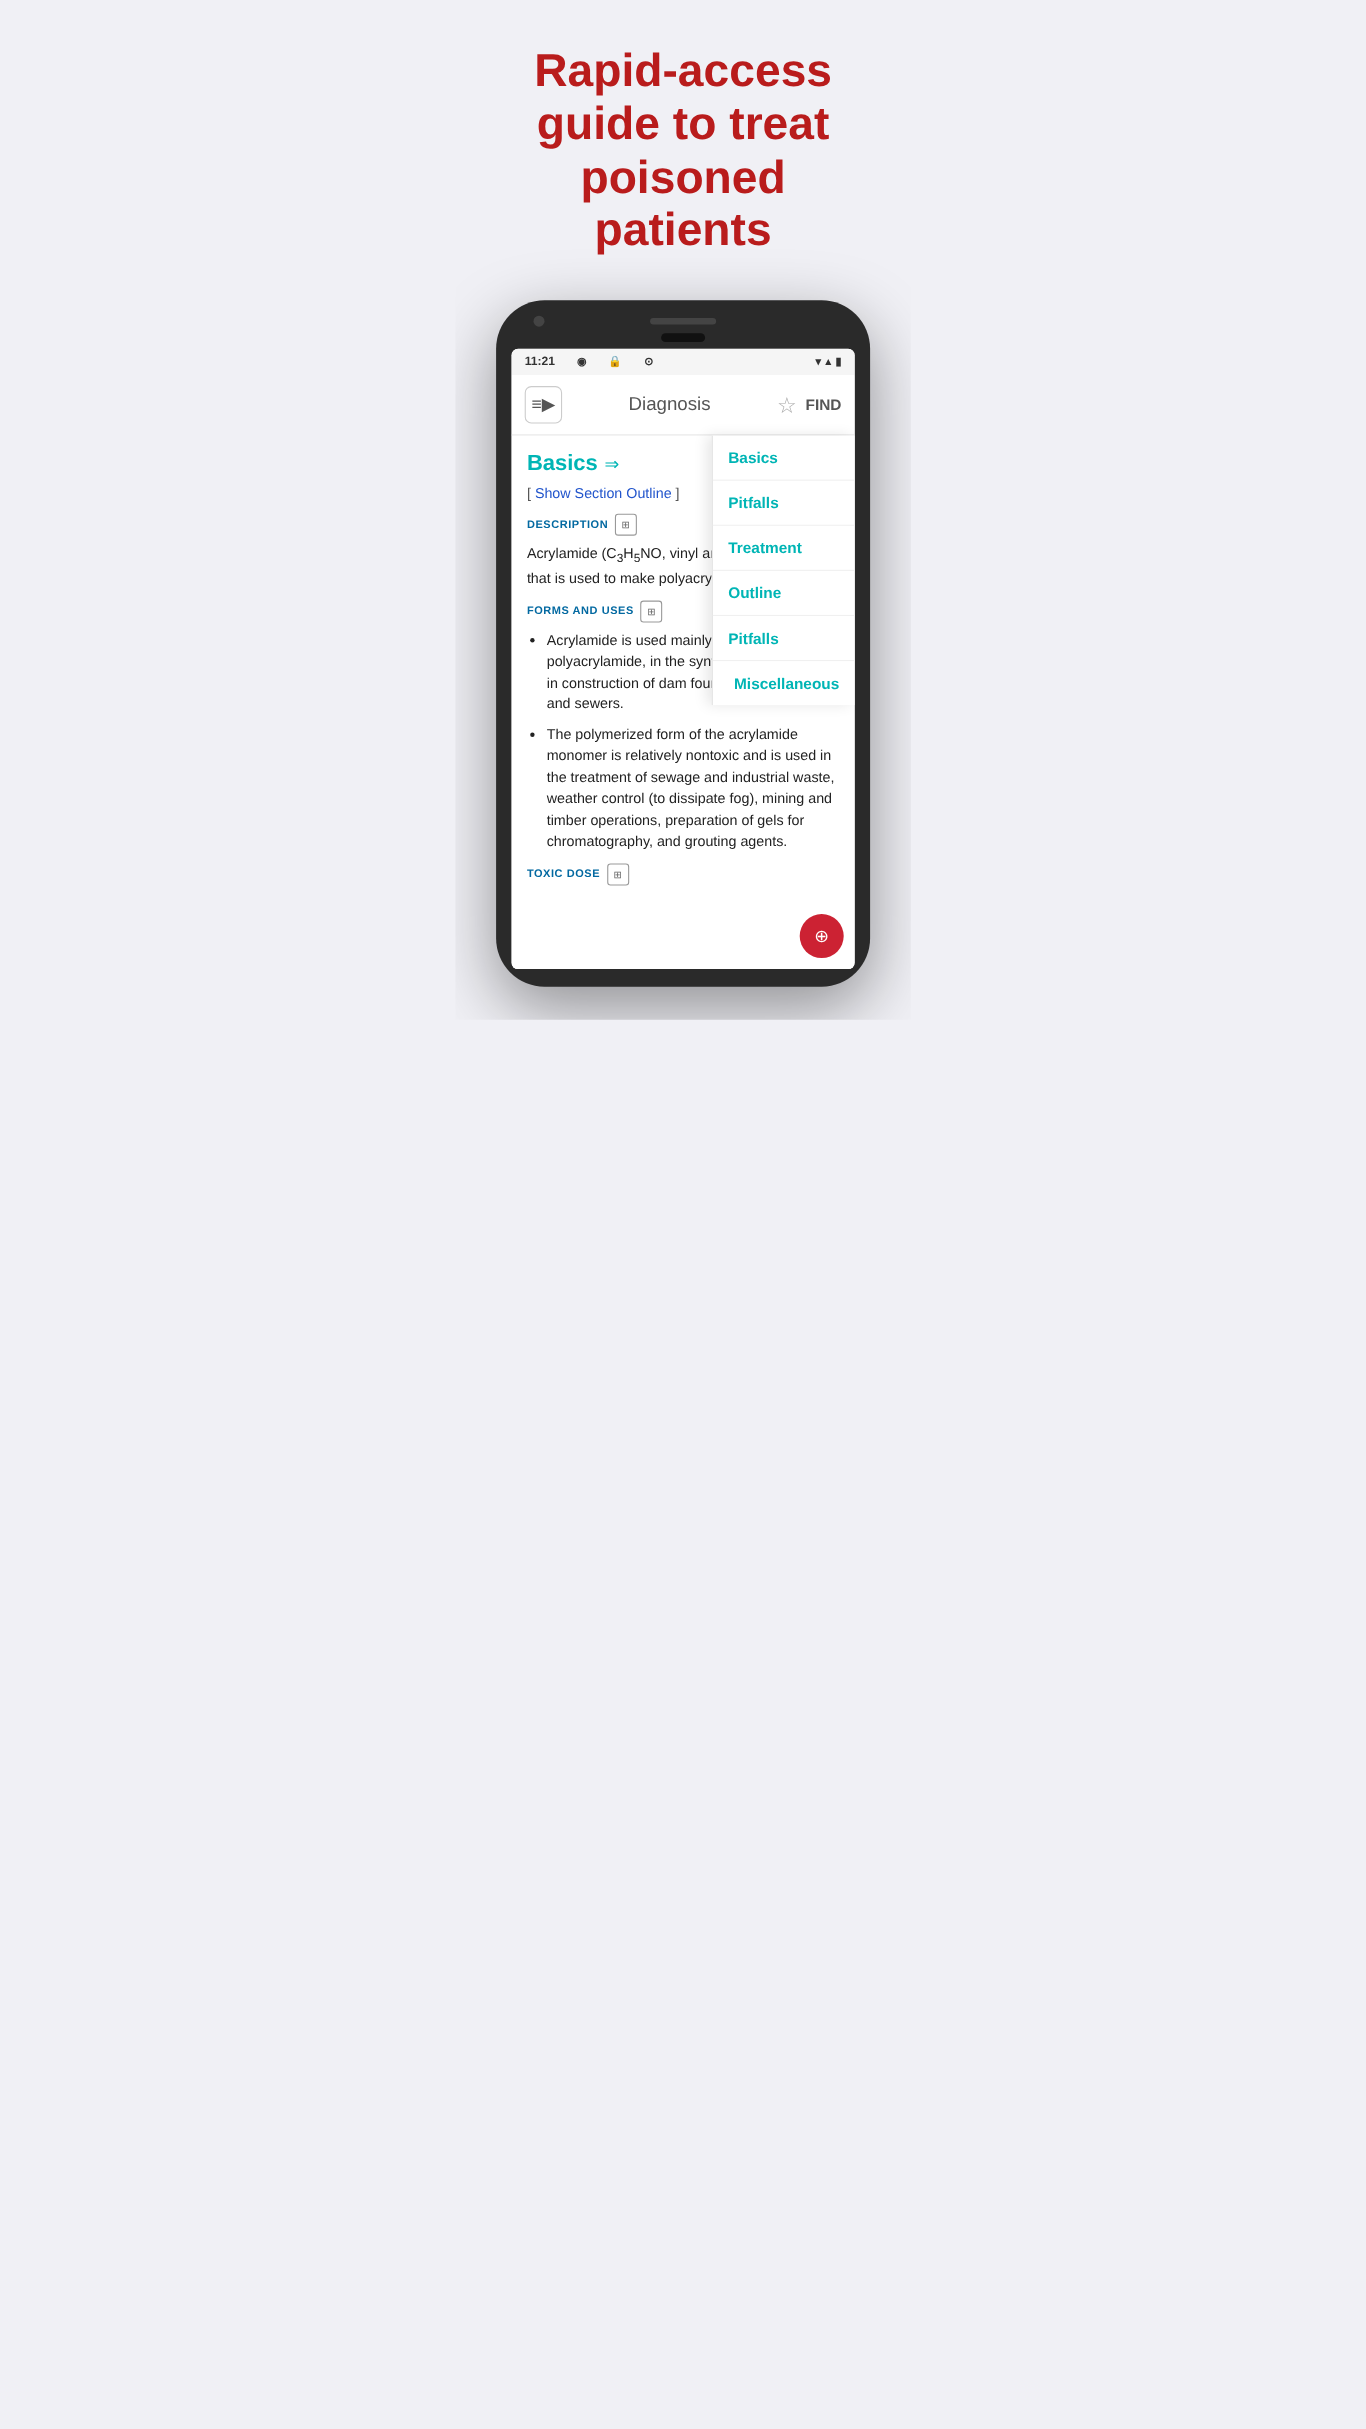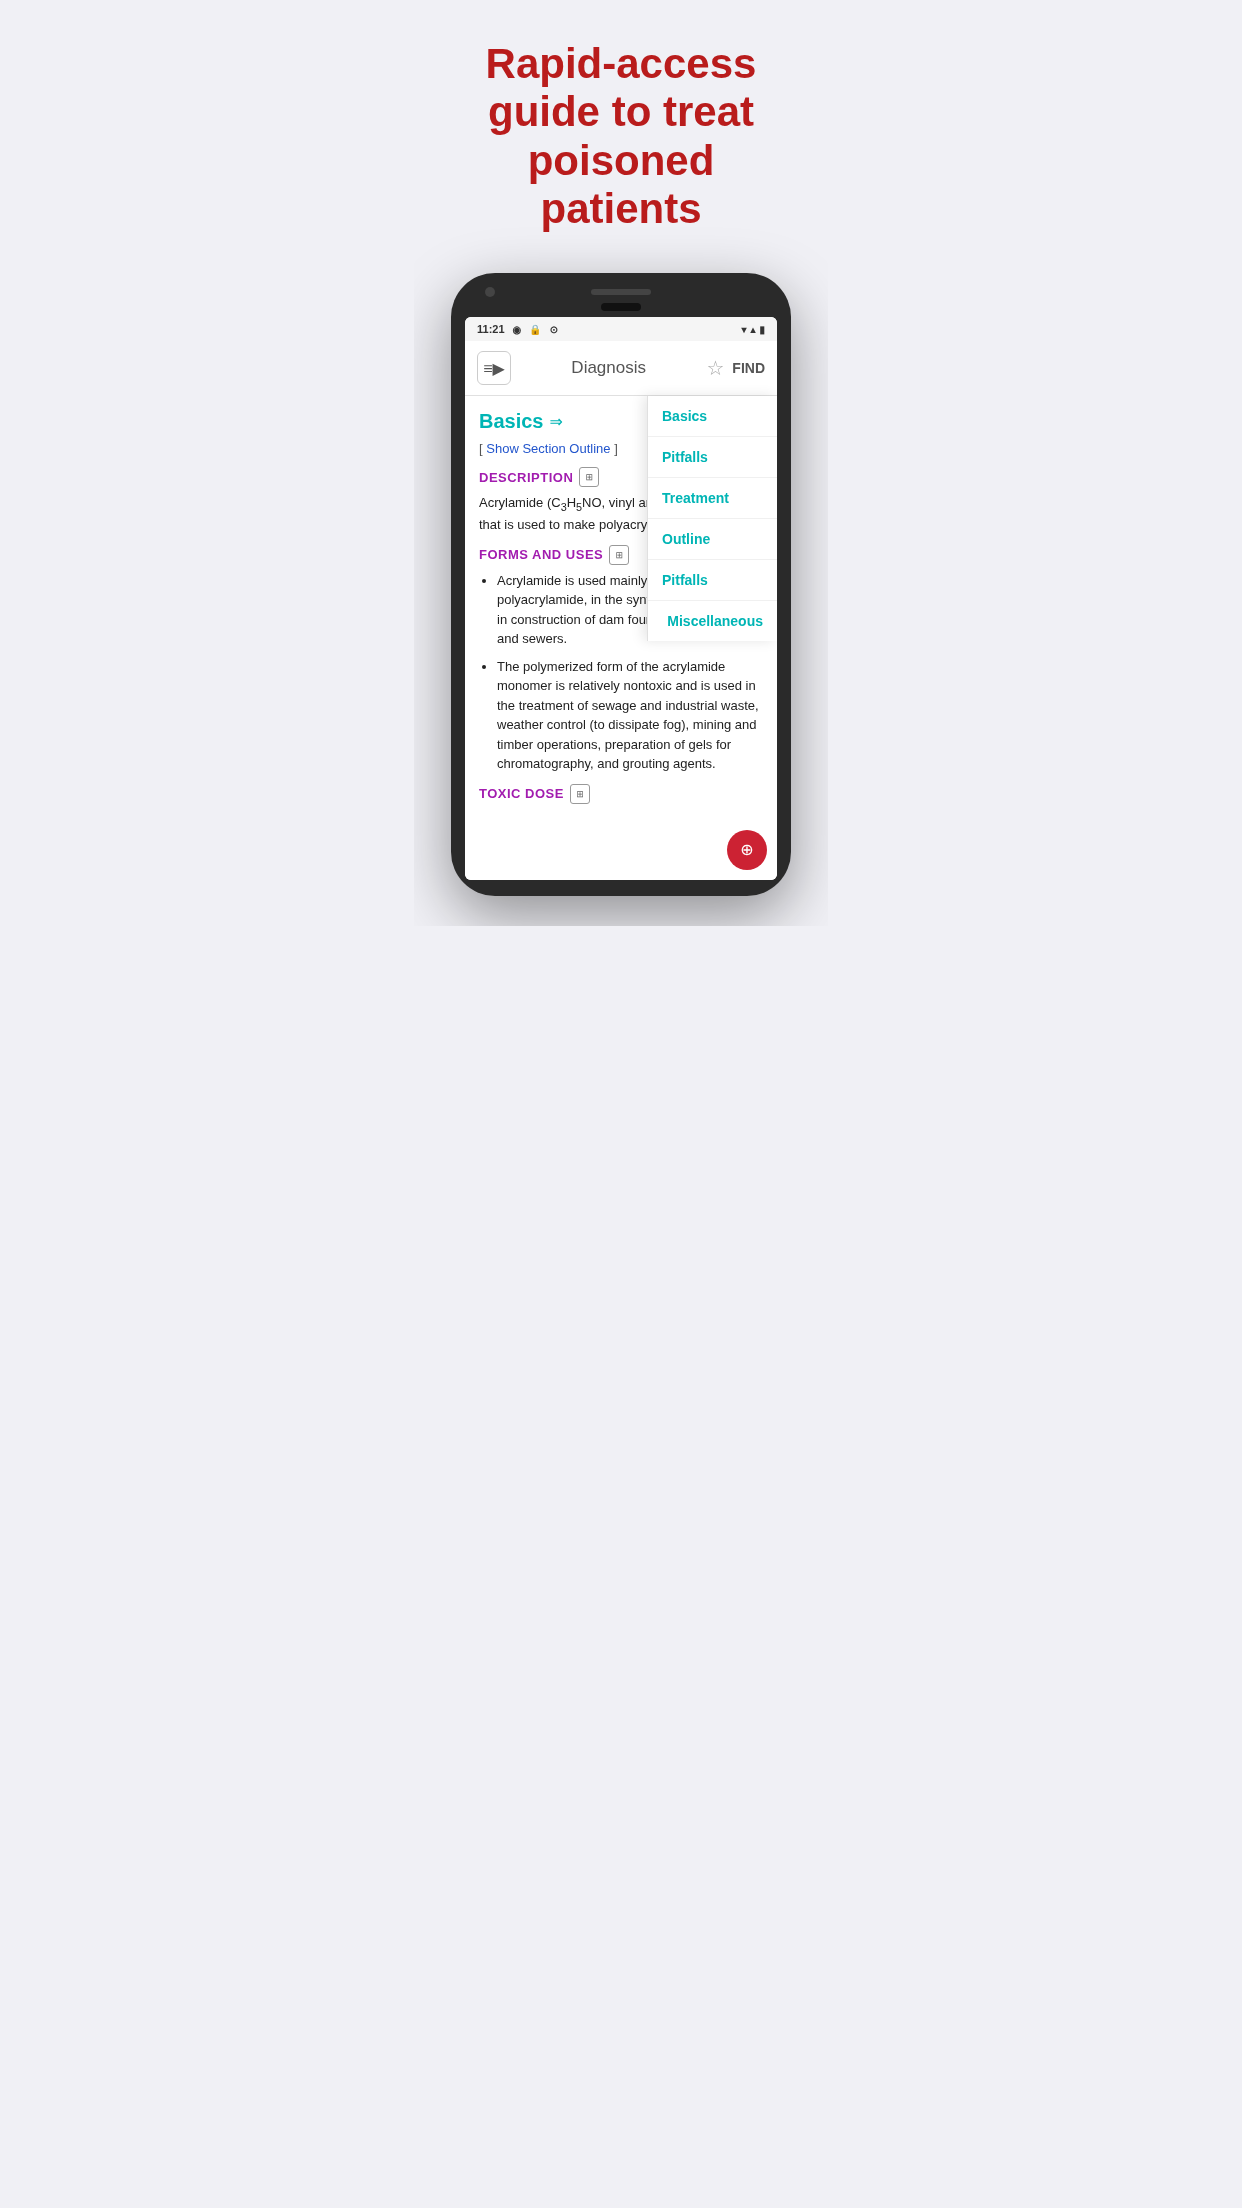--- a/index.html
+++ b/index.html
@@ -81,21 +81,21 @@
       background: #f5f5f5;
       display: flex;
       justify-content: space-between;
       align-items: center;
       padding: 6px 12px;
       font-size: 11px;
       font-weight: 600;
       color: #333;
     }
 
-    .status-left { display: flex; align-items: center; gap: 8px; }
+    .status-left { display: flex; align-items: center; gap: 20px; }
     .status-right { display: flex; align-items: center; gap: 4px; }
 
     .status-icon {
       font-size: 10px;
     }
 
     .nav-bar {
       background: #fff;
       display: flex;
       align-items: center;
@@ -202,23 +202,23 @@
     }
 
     .section-header {
       display: flex;
       align-items: center;
       gap: 6px;
       margin: 10px 0 6px;
     }
 
     .section-title {
-      font-size: 13px;
+      font-size: 10px;
       font-weight: 800;
-      color: #a21caf;
+      color: #0369a1;
       letter-spacing: 0.5px;
     }
 
     .section-icon {
       width: 20px;
       height: 20px;
       border: 1px solid #999;
       border-radius: 3px;
       display: flex;
       align-items: center;

